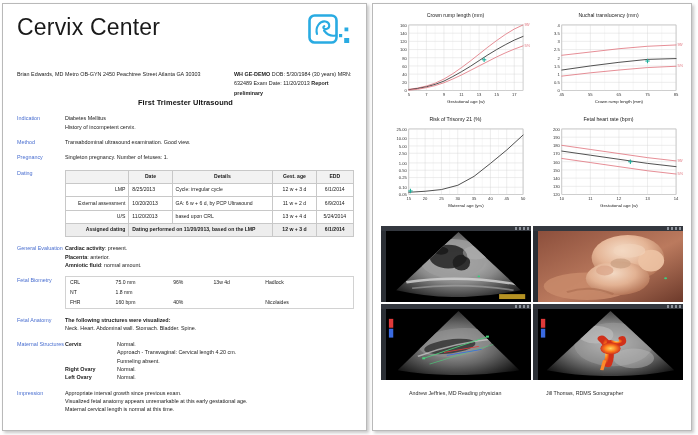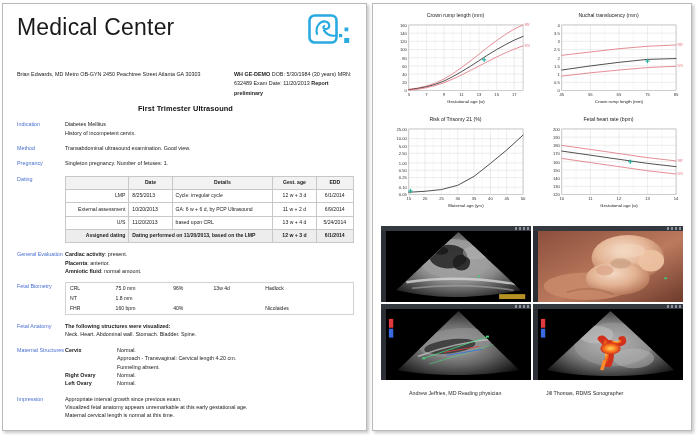--- a/index.html
+++ b/index.html
@@ -25,21 +25,21 @@
   
   .hdr { display: flex; justify-content: space-between; align-items: flex-start; }
   .clinic-name { font-size: 23px; color: #1a1a1a; letter-spacing: .2px; font-weight: 400; }
   .logo { width: 46px; height: 40px; position: relative; }
 
   .hdr2 { display: flex; justify-content: space-between; margin-top: 16px; }
   .addr { font-size: 5.4px; line-height: 1.75; color: #222; }
   .demo { font-size: 5.4px; line-height: 1.75; color: #222; width: 120px; }
   .demo .b, .addr .b { font-weight: bold; }
 
-  .doc-title { text-align: center; font-size: 7.4px; font-weight: bold; color: #111; margin-top: 6px; letter-spacing: .1px; }
+  .doc-title { text-align: center; font-size: 7.4px; font-weight: bold; color: #111; margin-top: 0; letter-spacing: .1px; }
 
   
   .sec { display: flex; margin-top: 7px; font-size: 5.4px; }
   .sec-label { width: 48px; flex: 0 0 48px; color: #4a6fd0; line-height: 1.55; }
   .sec-body { flex: 1; line-height: 1.55; color: #1a1a1a; }
   .sec-body .b { font-weight: bold; }
   .sec-body .line { display: block; }
 
   
   table { border-collapse: collapse; font-size: 5.1px; width: 100%; }
@@ -78,21 +78,21 @@
   .sig-col { width: 150px; }
 </style>
 </head>
 <body>
 
 <div class="workspace">
 
   <div class="page page-left">
 
     <div class="hdr">
-      <div class="clinic-name">Medical Center</div>
+      <div class="clinic-name">Cervix Center</div>
       <div class="logo">
         <svg viewBox="0 0 46 40" width="46" height="40">
           <rect x="1.5" y="1.5" width="27" height="27" rx="5" ry="5" fill="none" stroke="#29abe2" stroke-width="2.6"></rect>
           <path d="M9 20 C7 13,12 6.5,17.5 7.5 C22 8.3,22.6 14,18.5 15 C15.5 15.7,14.6 13.2,16.3 12.2" fill="none" stroke="#29abe2" stroke-width="2.1" stroke-linecap="round"></path>
           <path d="M16 16.5 C19 20.5,23 22.5,27.5 21.5" fill="none" stroke="#29abe2" stroke-width="2.1" stroke-linecap="round"></path>
           <rect x="31" y="20" width="3.2" height="3.2" fill="#29abe2"></rect>
           <rect x="36.5" y="13.5" width="3.8" height="3.8" fill="#29abe2"></rect>
           <rect x="36.2" y="24" width="5" height="5" fill="#29abe2"></rect>
         </svg>
       </div>

